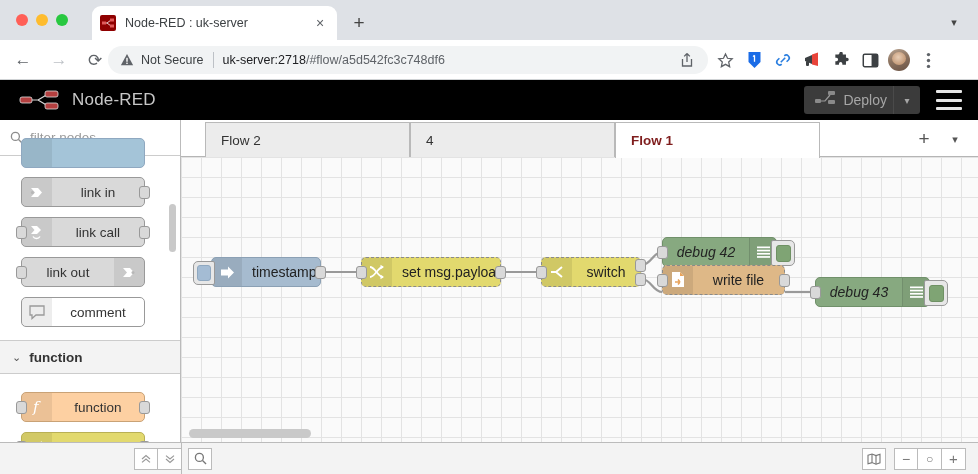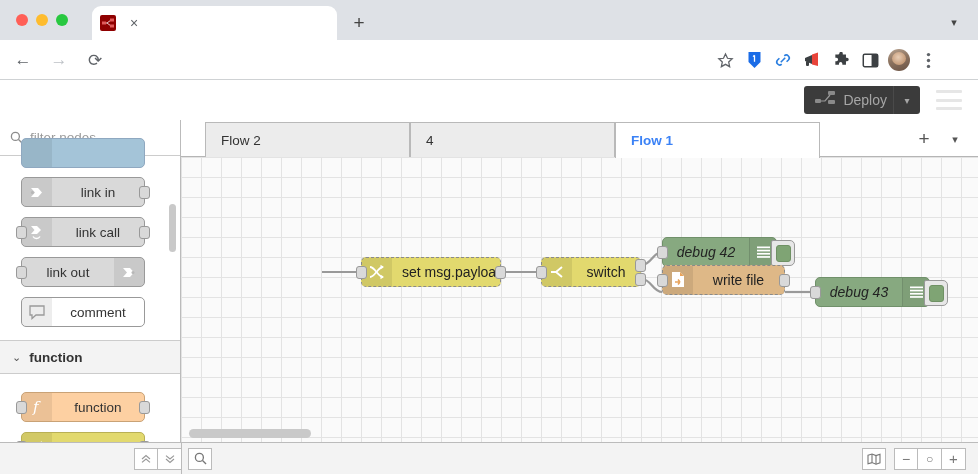--- a/index.html
+++ b/index.html
@@ -179,21 +179,21 @@
     position: absolute; left: 181px; top: 120px; width: 797px; height: 37px;
     background: #fff; border-bottom: 1px solid #b5b5b5;
   }
   .ws-tab {
     position: absolute; top: 2px; height: 35px; background: #ececec;
     border: 1px solid #b9b9b9; border-bottom: none;
     display: flex; align-items: center; padding-left: 15px;
     font-size: 13.5px; color: #333;
   }
   .ws-tab.active {
-    background: #fff; font-weight: bold; color: #3b82f6; z-index: 3;
+    background: #fff; font-weight: bold; color: #7f1d1d; z-index: 3;
   }
   .ws-add {
     position: absolute; right: 44px; top: 9px; width: 20px; height: 20px;
     color: #555; font-size: 19px; line-height: 19px; text-align: center;
   }
   .ws-menu {
     position: absolute; right: 14px; top: 11px; width: 18px; height: 18px;
     color: #555; font-size: 11px; line-height: 16px; text-align: center;
   }
 
@@ -291,33 +291,48 @@
 
     <div class="btab">
       <span class="btab-favicon">
         <svg width="13" height="11" viewBox="0 0 13 11">
           <path d="M1 5 L5 5 M5 5 L9 2 M5 5 L9 8" stroke="#e8c7c7" stroke-width="1" fill="none"></path>
           <rect x="0" y="3.5" width="4" height="3" fill="#e05a5a"></rect>
           <rect x="8" y="0.5" width="4" height="3" fill="#e05a5a"></rect>
           <rect x="8" y="6.5" width="4" height="3" fill="#e05a5a"></rect>
         </svg>
       </span>
+      <span class="btab-title">Node-RED : uk-server</span>
       <span class="btab-close">×</span>
     </div>
 
     <div class="newtab">+</div>
     <div class="win-caret">▾</div>
   </div>
 
   <div class="browser-toolbar">
     <div class="nav-btn">←</div>
     <div class="nav-btn disabled">→</div>
     <div class="nav-btn">⟳</div>
   </div>
 
+  <div class="omnibox">
+    <svg class="warn-icon" viewBox="0 0 16 16">
+      <path d="M8 1 L15 14 L1 14 Z" fill="#5f6368"></path>
+      <rect x="7.2" y="5.5" width="1.6" height="4.5" fill="#fff"></rect>
+      <rect x="7.2" y="11" width="1.6" height="1.6" fill="#fff"></rect>
+    </svg>
+    <span class="notsecure">Not Secure</span>
+    <span class="omni-sep"></span>
+    <span class="url"><b>uk-server:2718</b><span>/#flow/a5d542fc3c748df6</span></span>
+    <svg class="share-icon" viewBox="0 0 16 16">
+      <path d="M8 1.5 L8 10 M8 1.5 L5.2 4.4 M8 1.5 L10.8 4.4" stroke="#5f6368" stroke-width="1.3" fill="none"></path>
+      <path d="M3.5 7 L3.5 14 L12.5 14 L12.5 7" stroke="#5f6368" stroke-width="1.3" fill="none"></path>
+    </svg>
+  </div>
 
   <div class="tb-icons">
     <div class="tb-ico">
       <svg width="17" height="17" viewBox="0 0 16 16">
           <path d="M8 1.8 L9.9 5.9 L14.3 6.4 L11 9.4 L11.9 13.8 L8 11.6 L4.1 13.8 L5 9.4 L1.7 6.4 L6.1 5.9 Z" fill="none" stroke="#5f6368" stroke-width="1.2"></path>
         </svg>
     </div>
     <div class="tb-ico">
       <svg width="17" height="18" viewBox="0 0 16 18">
           <path d="M2 1 h12 v10 l-6 6 l-6 -6 Z" fill="#1a6ce7"></path>
@@ -355,20 +370,31 @@
     <div class="tb-ico">
       <svg width="5" height="17" viewBox="0 0 5 17">
           <circle cx="2.5" cy="2.6" r="1.7" fill="#5f6368"></circle>
           <circle cx="2.5" cy="8.5" r="1.7" fill="#5f6368"></circle>
           <circle cx="2.5" cy="14.4" r="1.7" fill="#5f6368"></circle>
         </svg>
     </div>
   </div>
   <div class="chrome-bottom-line"></div>
 
+  <div class="nr-header">
+    <span class="nr-logo">
+      <svg width="44" height="26" viewBox="0 0 44 26">
+        <path d="M10 13 L20 13 M20 13 L30 7 M20 13 L30 19" stroke="#d8d8d8" stroke-width="1.2" fill="none"></path>
+        <rect x="2" y="10" width="12" height="6" rx="2" fill="#b34040" stroke="#e0e0e0" stroke-width=".8"></rect>
+        <rect x="27" y="4" width="13" height="6" rx="2" fill="#b34040" stroke="#e0e0e0" stroke-width=".8"></rect>
+        <rect x="27" y="16" width="13" height="6" rx="2" fill="#b34040" stroke="#e0e0e0" stroke-width=".8"></rect>
+      </svg>
+    </span>
+    <span class="nr-title">Node-RED</span>
+  </div>
 
   <div class="deploy-btn">
     <span class="deploy-ico">
       <svg width="22" height="16" viewBox="0 0 22 16">
         <path d="M4 11 L10 11 L15 5" stroke="#9a9a9a" stroke-width="1.2" fill="none"></path>
         <rect x="0" y="9" width="6" height="4" rx="1" fill="#8a8a8a"></rect>
         <rect x="13" y="1" width="7" height="4" rx="1" fill="#8a8a8a"></rect>
         <rect x="13" y="10" width="7" height="4" rx="1" fill="#8a8a8a"></rect>
       </svg>
     </span>
@@ -490,20 +516,32 @@
   <div class="canvas">
 
     <svg class="wire" style="left:0; top:0; width:797px; height:285px;">
       <path d="M141 115 C 155 115, 166 115, 180 115" stroke="#999" stroke-width="2.2" fill="none"></path>
       <path d="M321 115 C 335 115, 346 115, 360 115" stroke="#999" stroke-width="2.2" fill="none"></path>
       <path d="M461 108 C 470 108, 472 95, 481 95" stroke="#999" stroke-width="2.2" fill="none"></path>
       <path d="M461 122 C 470 122, 472 135, 481 135" stroke="#999" stroke-width="2.2" fill="none"></path>
       <path d="M604 135 C 615 135, 623 135, 634 135" stroke="#999" stroke-width="2.2" fill="none"></path>
     </svg>
 
+    <div class="node" style="left:30px; top:100px; width:110px; background:#a6bbcf; border-color:#8ba0b4;">
+      <span class="inject-btn">
+          <i></i>
+        </span>
+      <span class="nicon">
+        <svg width="17" height="15" viewBox="0 0 17 15">
+            <path d="M2 4.5 L9 4.5 L9 1.5 L15 7.5 L9 13.5 L9 10.5 L2 10.5 Z" fill="#fff"></path>
+          </svg>
+      </span>
+      <span class="nlabel">timestamp</span>
+      <span class="nport" style="right:-6px; top:8px;"></span>
+    </div>
 
     <div class="node selected" style="left:180px; top:100px; width:140px; background:#e2d96e; border-color:#8a8a8a;">
       <span class="nicon">
         <svg width="18" height="16" viewBox="0 0 18 16">
           <path d="M2 3 C 7 3, 10 13, 15 13" stroke="#fff" stroke-width="1.8" fill="none"></path>
           <path d="M2 13 C 7 13, 10 3, 15 3" stroke="#fff" stroke-width="1.8" fill="none"></path>
           <path d="M12.5 0.8 L16 3 L12.5 5.2 Z" fill="#fff"></path>
           <path d="M12.5 10.8 L16 13 L12.5 15.2 Z" fill="#fff"></path>
         </svg>
       </span>

